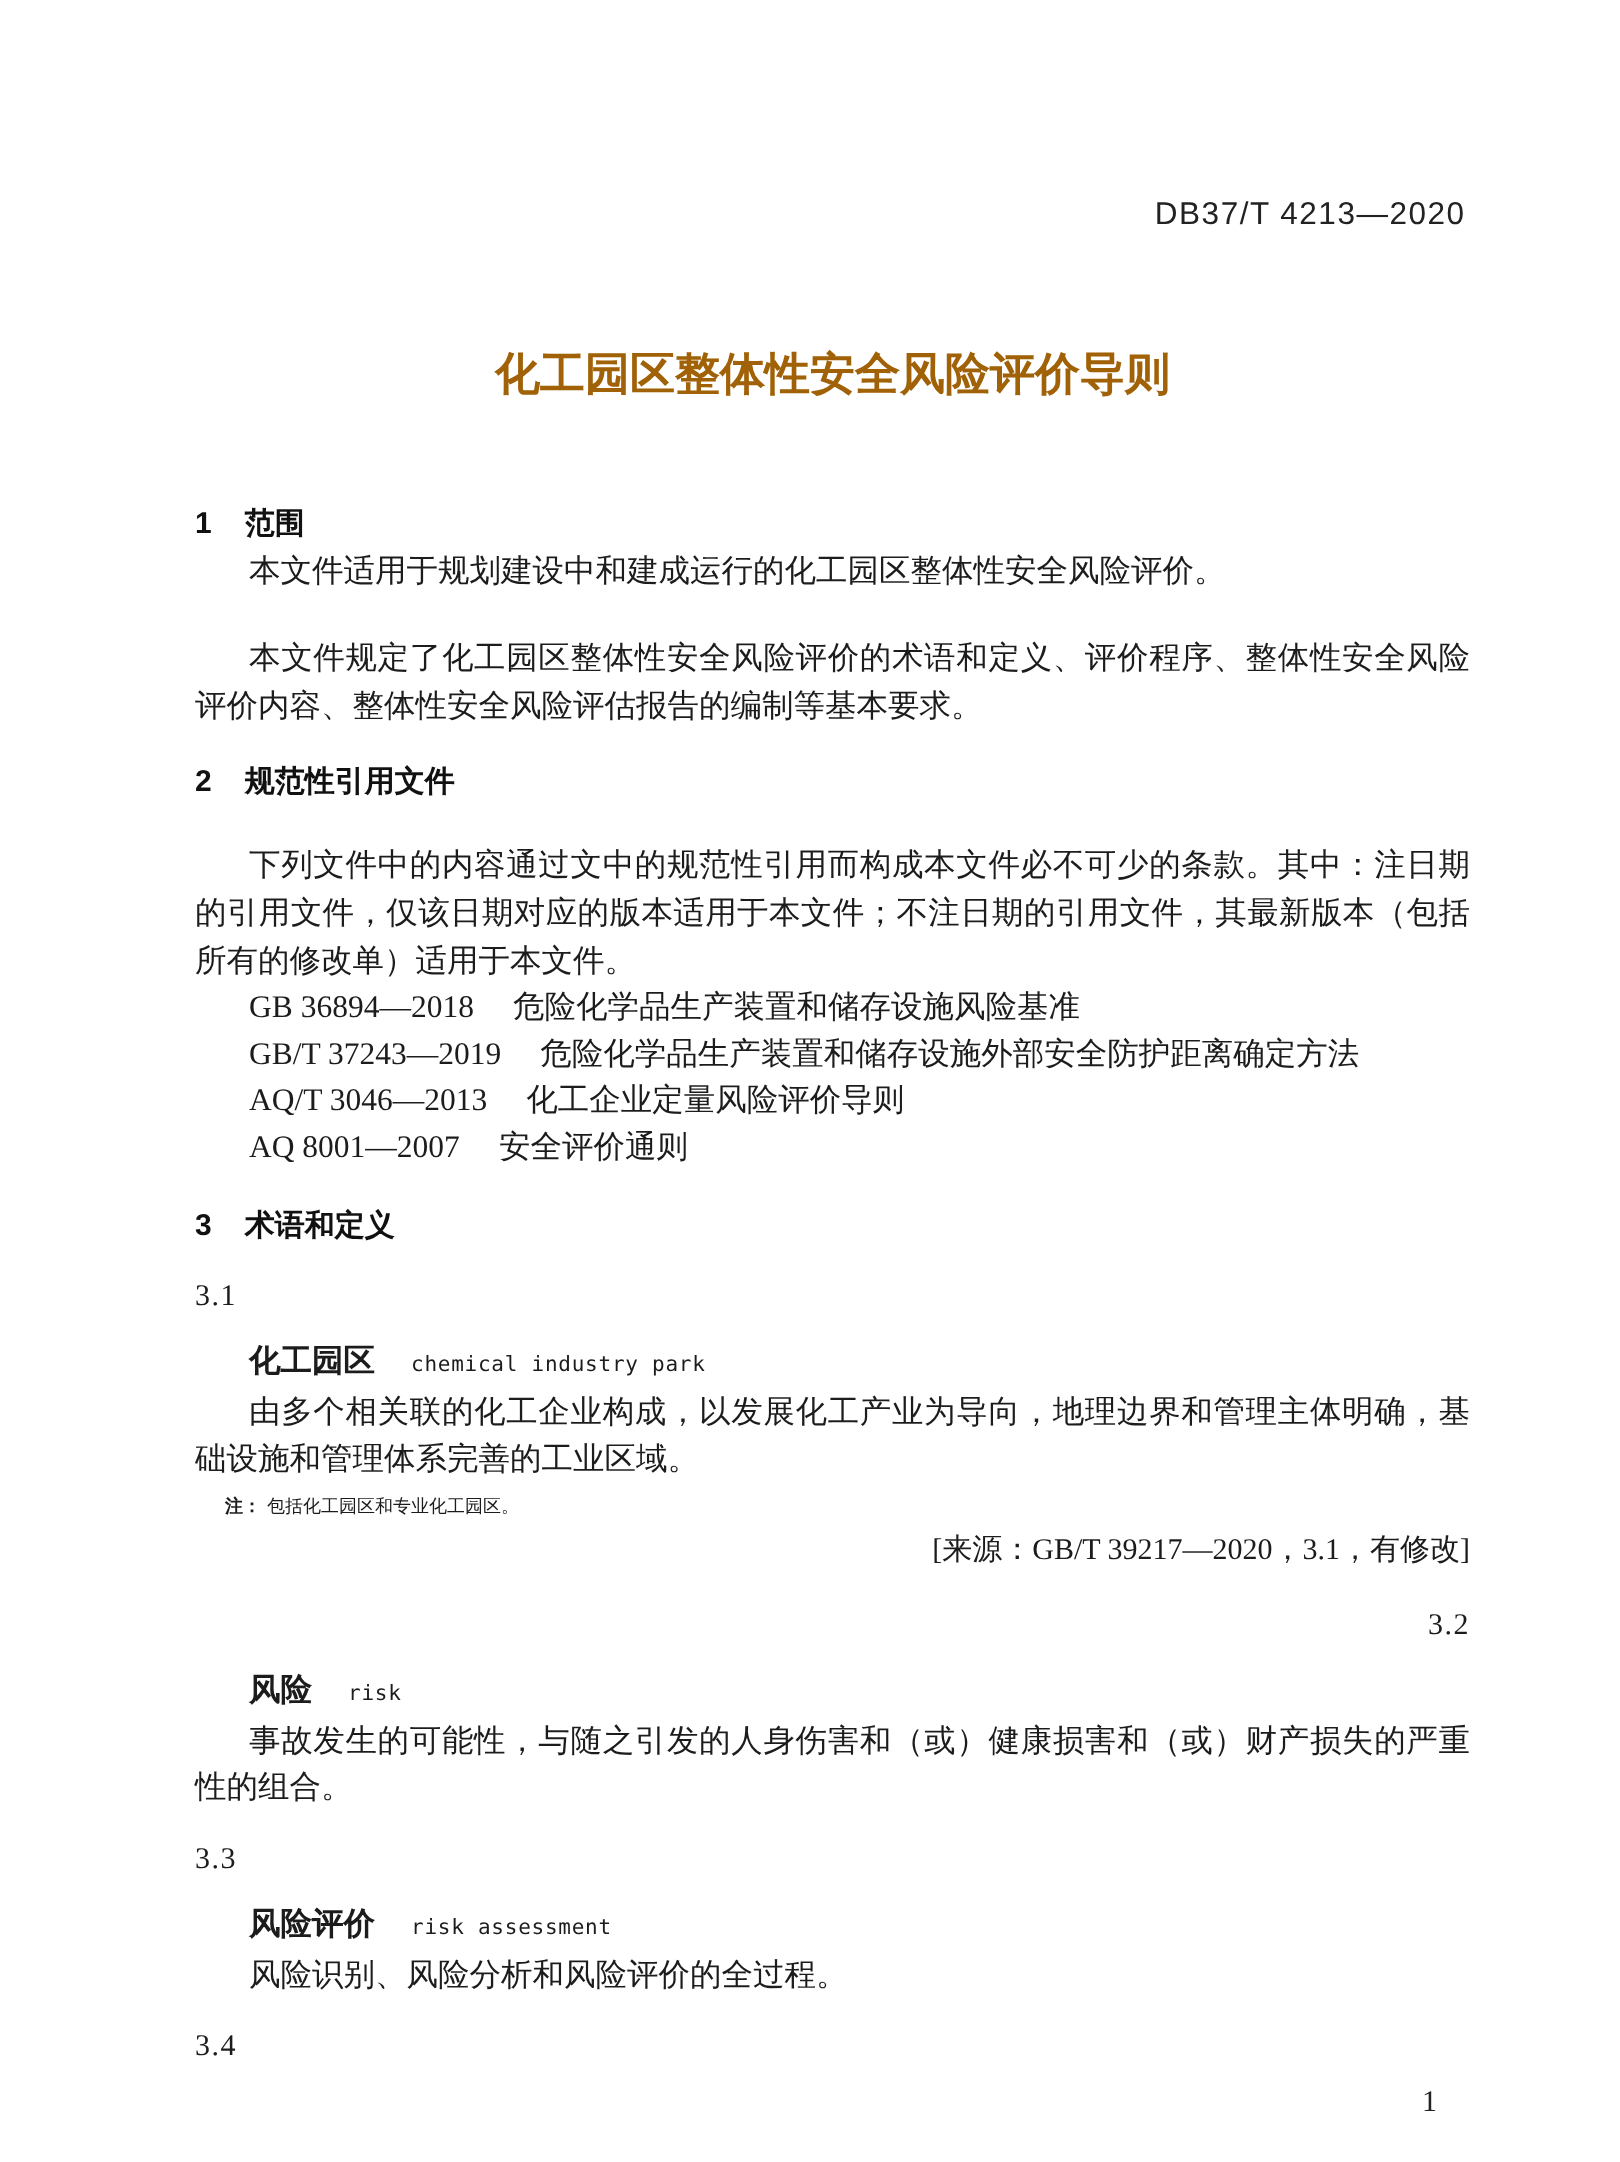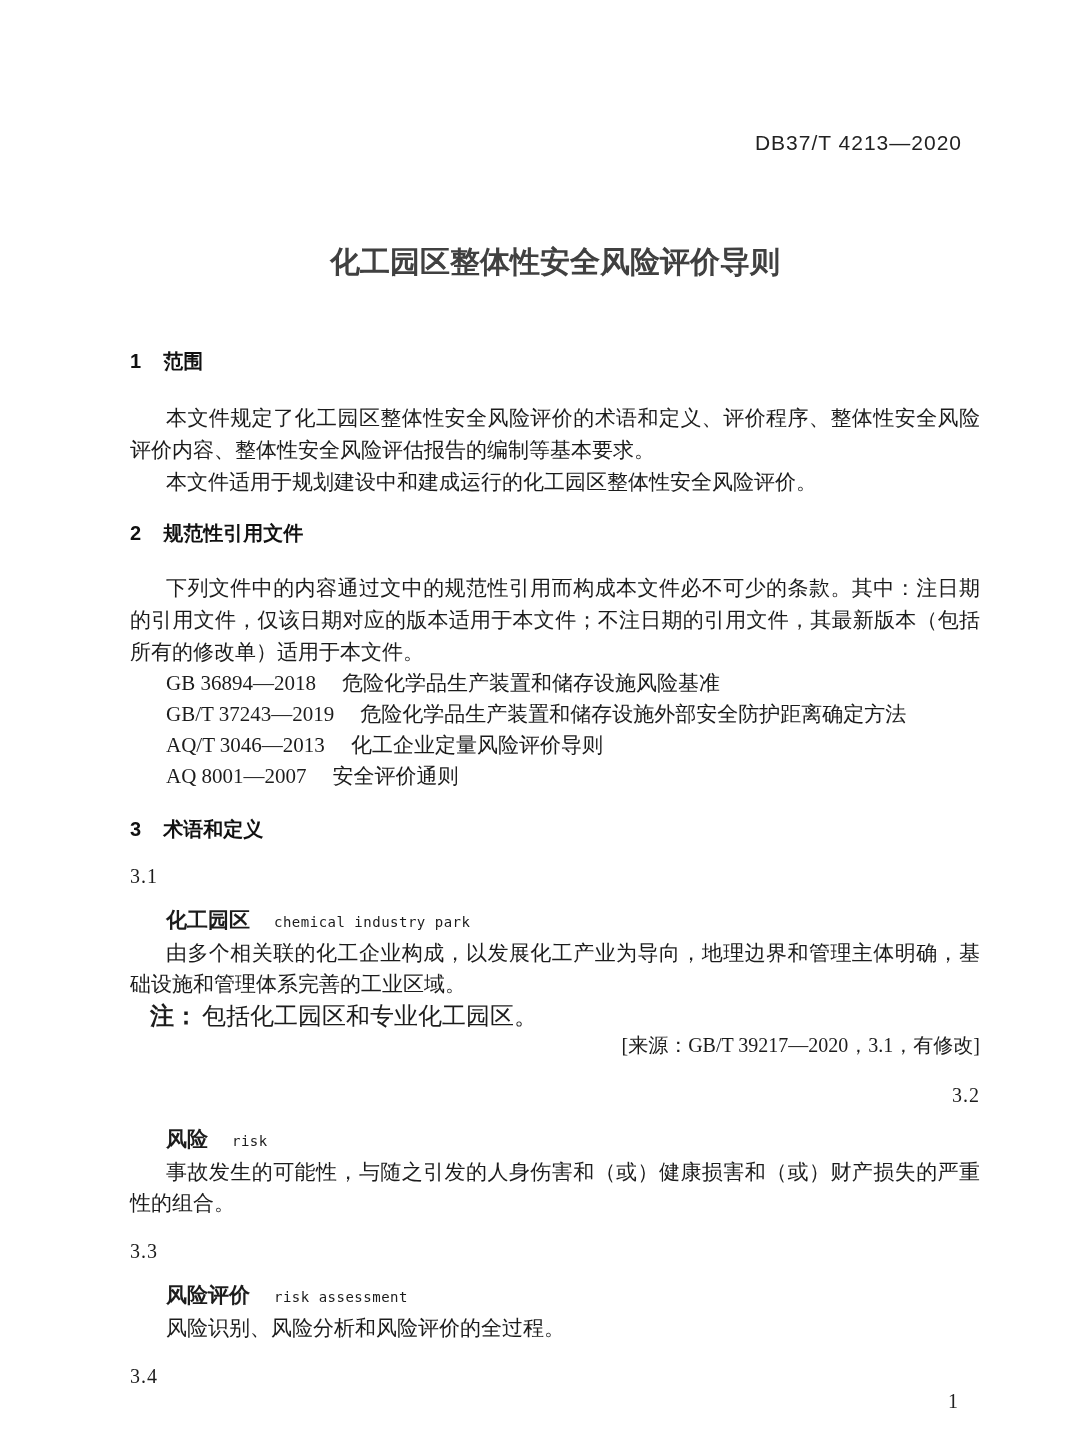--- a/index.html
+++ b/index.html
@@ -12,37 +12,37 @@
     width: 1080px;
     height: 1441px;
     background: #ffffff;
     color: #1c1c1c;
     font-family: "Liberation Serif", "DejaVu Serif", serif;
     overflow: hidden;
   }
   .doc-code {
     position: absolute;
     top: 131px;
-    right: 118px;
+    right: 103px;
     font-family: "Liberation Sans", "DejaVu Sans", sans-serif;
     font-size: 21px;
     letter-spacing: 1px;
     color: #222;
   }
   .content {
     padding: 228px 100px 0 130px;
   }
   .title {
-    margin: 16px;
+    margin: 4px;
     text-align: center;
     font-family: Liberation Sans, sans-serif;
     font-weight: bold;
     font-size: 30px;
     line-height: 36px;
-    color: #404040;
+    color: #a16207;
   }
   .sec-heading {
     font-family: "Liberation Sans", "DejaVu Sans", sans-serif;
     font-weight: bold;
     font-size: 20px;
     line-height: 30px;
     color: #111;
   }
   .sec-heading .sec-num { margin-right: 22px; }
   .h-sec1 { margin-top: 66px; }
@@ -85,21 +85,21 @@
     margin-right: 24px;
   }
   .term-en {
     font-family: "DejaVu Sans Mono", "Liberation Mono", monospace;
     font-size: 14px;
     letter-spacing: 0.5px;
   }
   .term-def { line-height: 31px; }
   .note-line {
     margin-left: 20px;
-    font-size: 24px;
+    font-size: 12px;
     line-height: 28px;
     margin-top: 2px;
   }
   .note-label { font-weight: bold; margin-right: 4px; }
   .source-line {
     margin-left: 36px;
     font-size: 20px;
     line-height: 31px;
     text-align: right;
   }
@@ -119,22 +119,22 @@
 
   <div class="doc-code">DB37/T 4213—2020</div>
 
   <div class="content">
 
     <h1 class="title">化工园区整体性安全风险评价导则</h1>
 
     <div class="sec-heading h-sec1">
       <span class="sec-num">1</span><span class="sec-title">范围</span>
     </div>
+    <p class="body-para indent">本文件适用于规划建设中和建成运行的化工园区整体性安全风险评价。</p>
     <p class="body-para indent p-scope1">本文件规定了化工园区整体性安全风险评价的术语和定义、评价程序、整体性安全风险评价内容、整体性安全风险评估报告的编制等基本要求。</p>
-    <p class="body-para indent">本文件适用于规划建设中和建成运行的化工园区整体性安全风险评价。</p>
 
     <div class="sec-heading h-sec2">
       <span class="sec-num">2</span><span class="sec-title">规范性引用文件</span>
     </div>
     <p class="body-para indent p-norm">下列文件中的内容通过文中的规范性引用而构成本文件必不可少的条款。其中：注日期的引用文件，仅该日期对应的版本适用于本文件；不注日期的引用文件，其最新版本（包括所有的修改单）适用于本文件。</p>
     <div class="ref-list">
       <div class="ref-line">
         <span class="ref-code">GB 36894—2018</span><span class="ref-title">危险化学品生产装置和储存设施风险基准</span>
       </div>
       <div class="ref-line">

